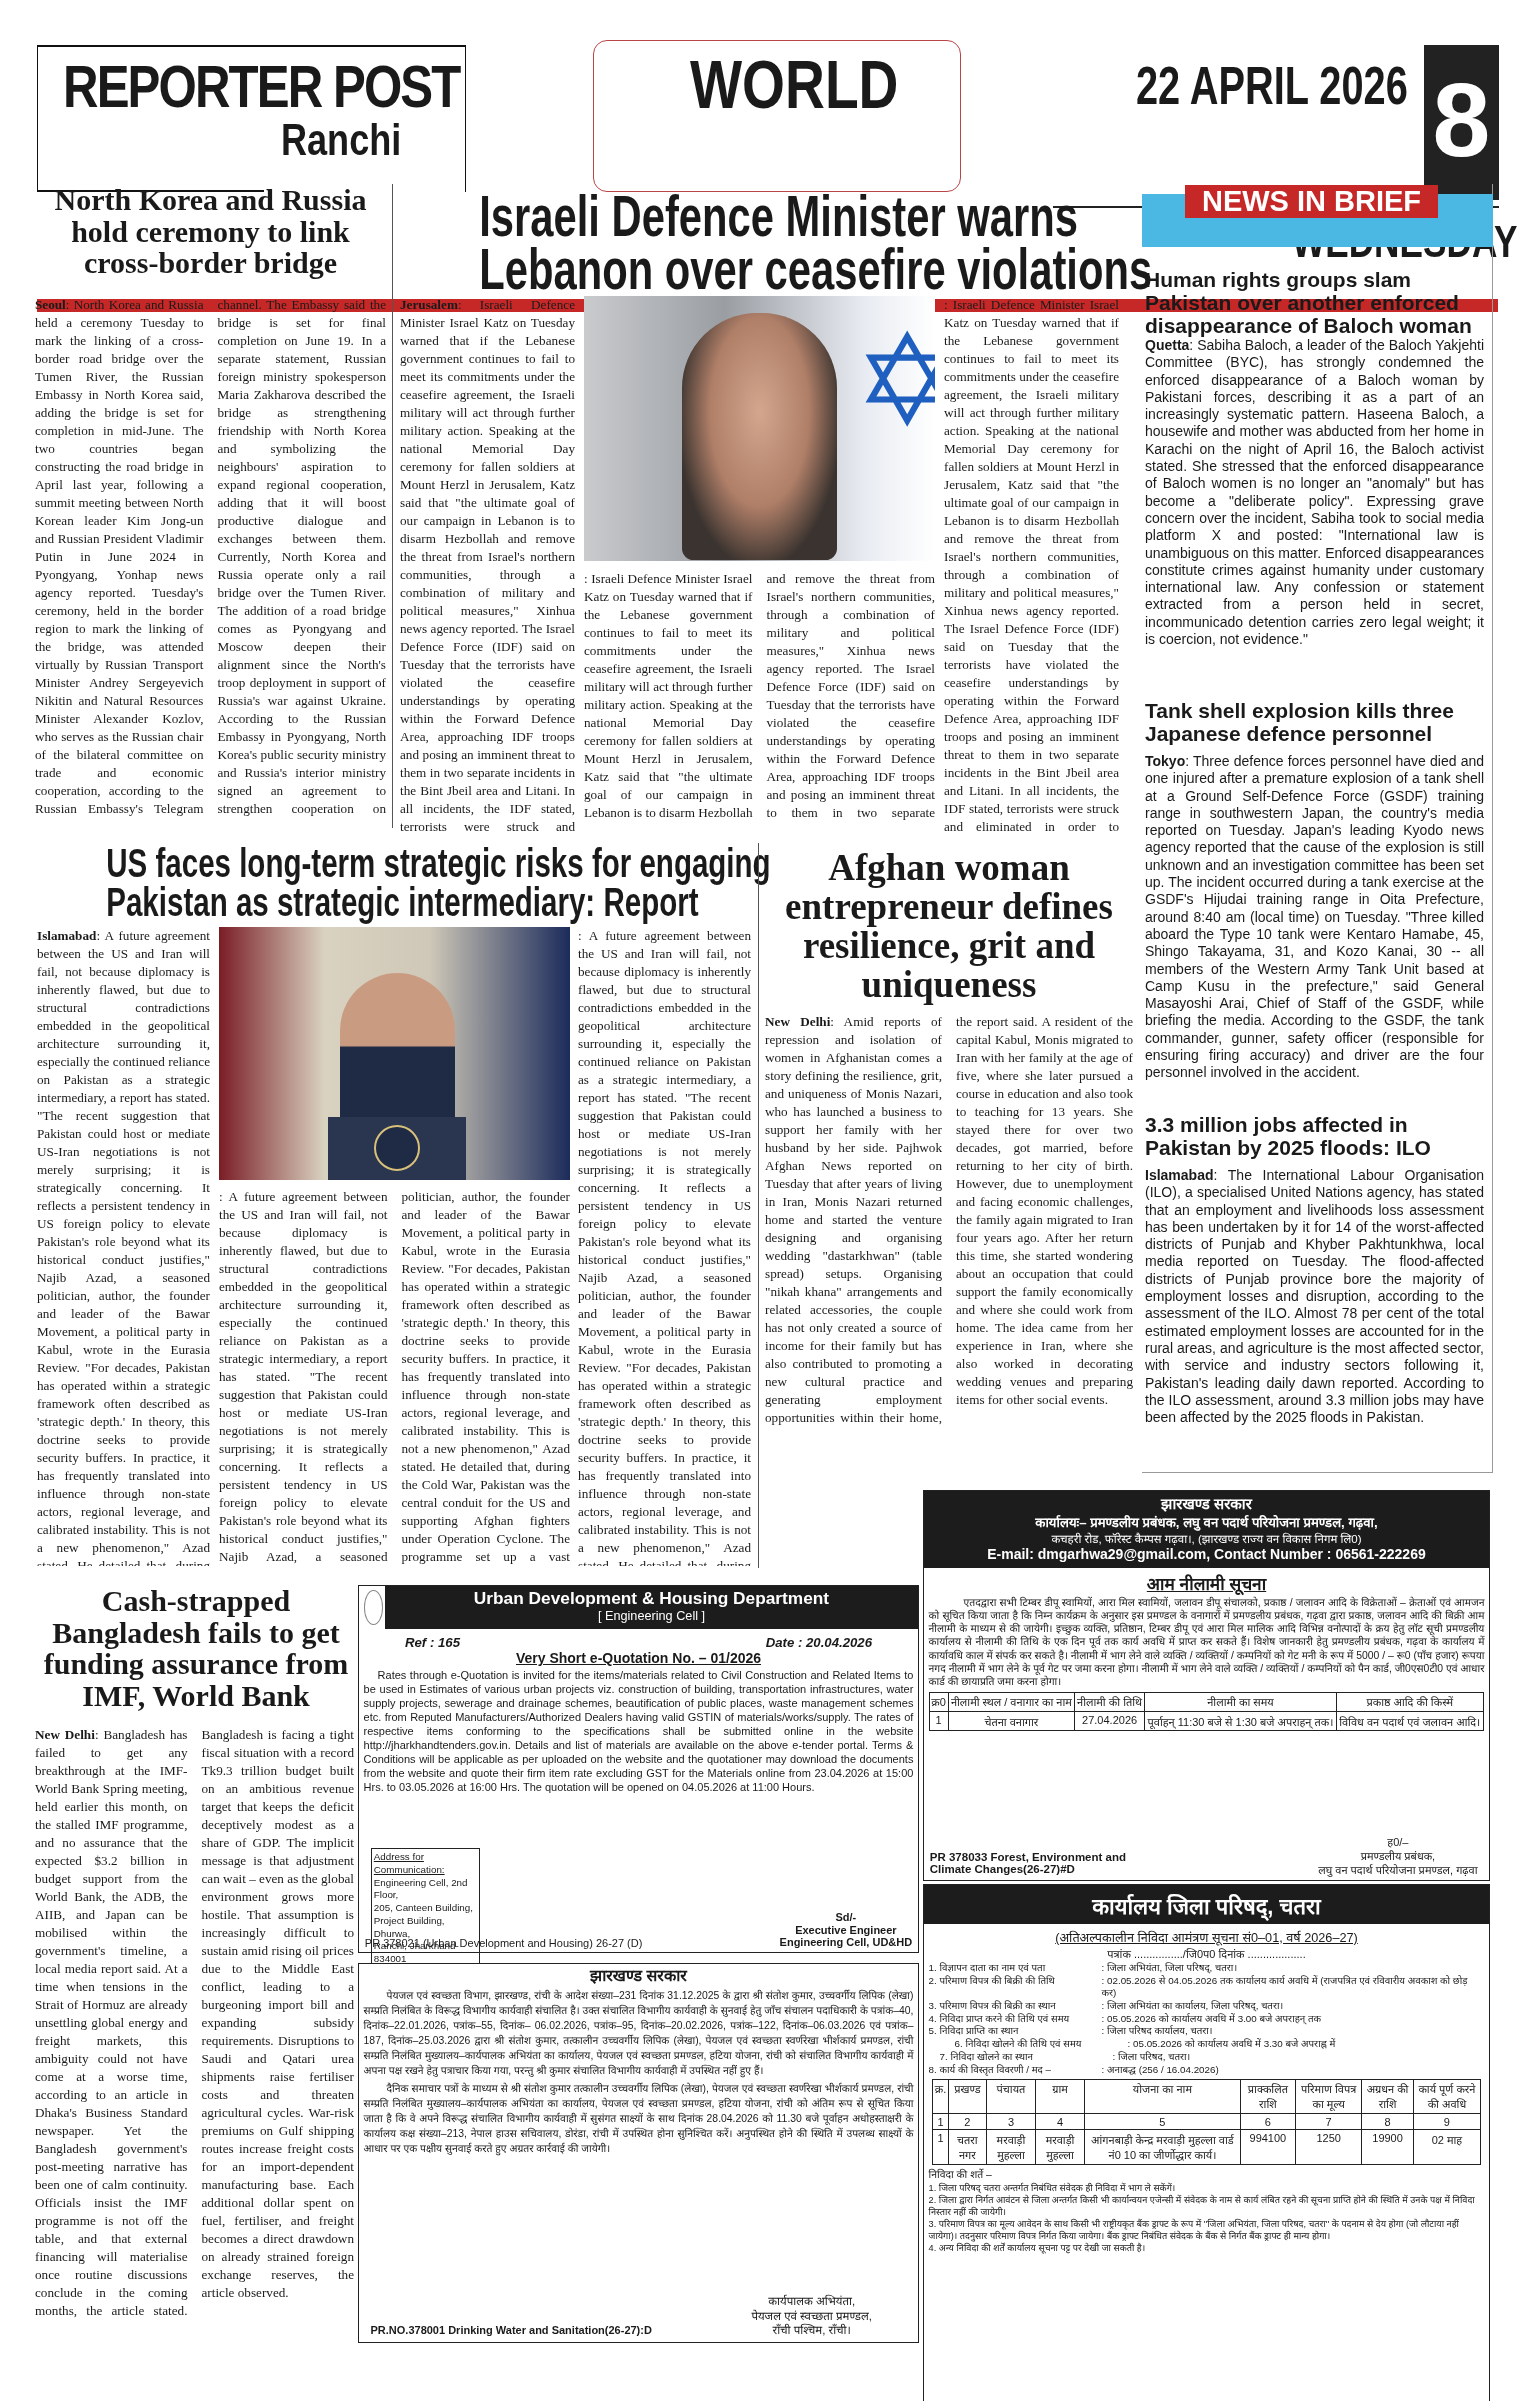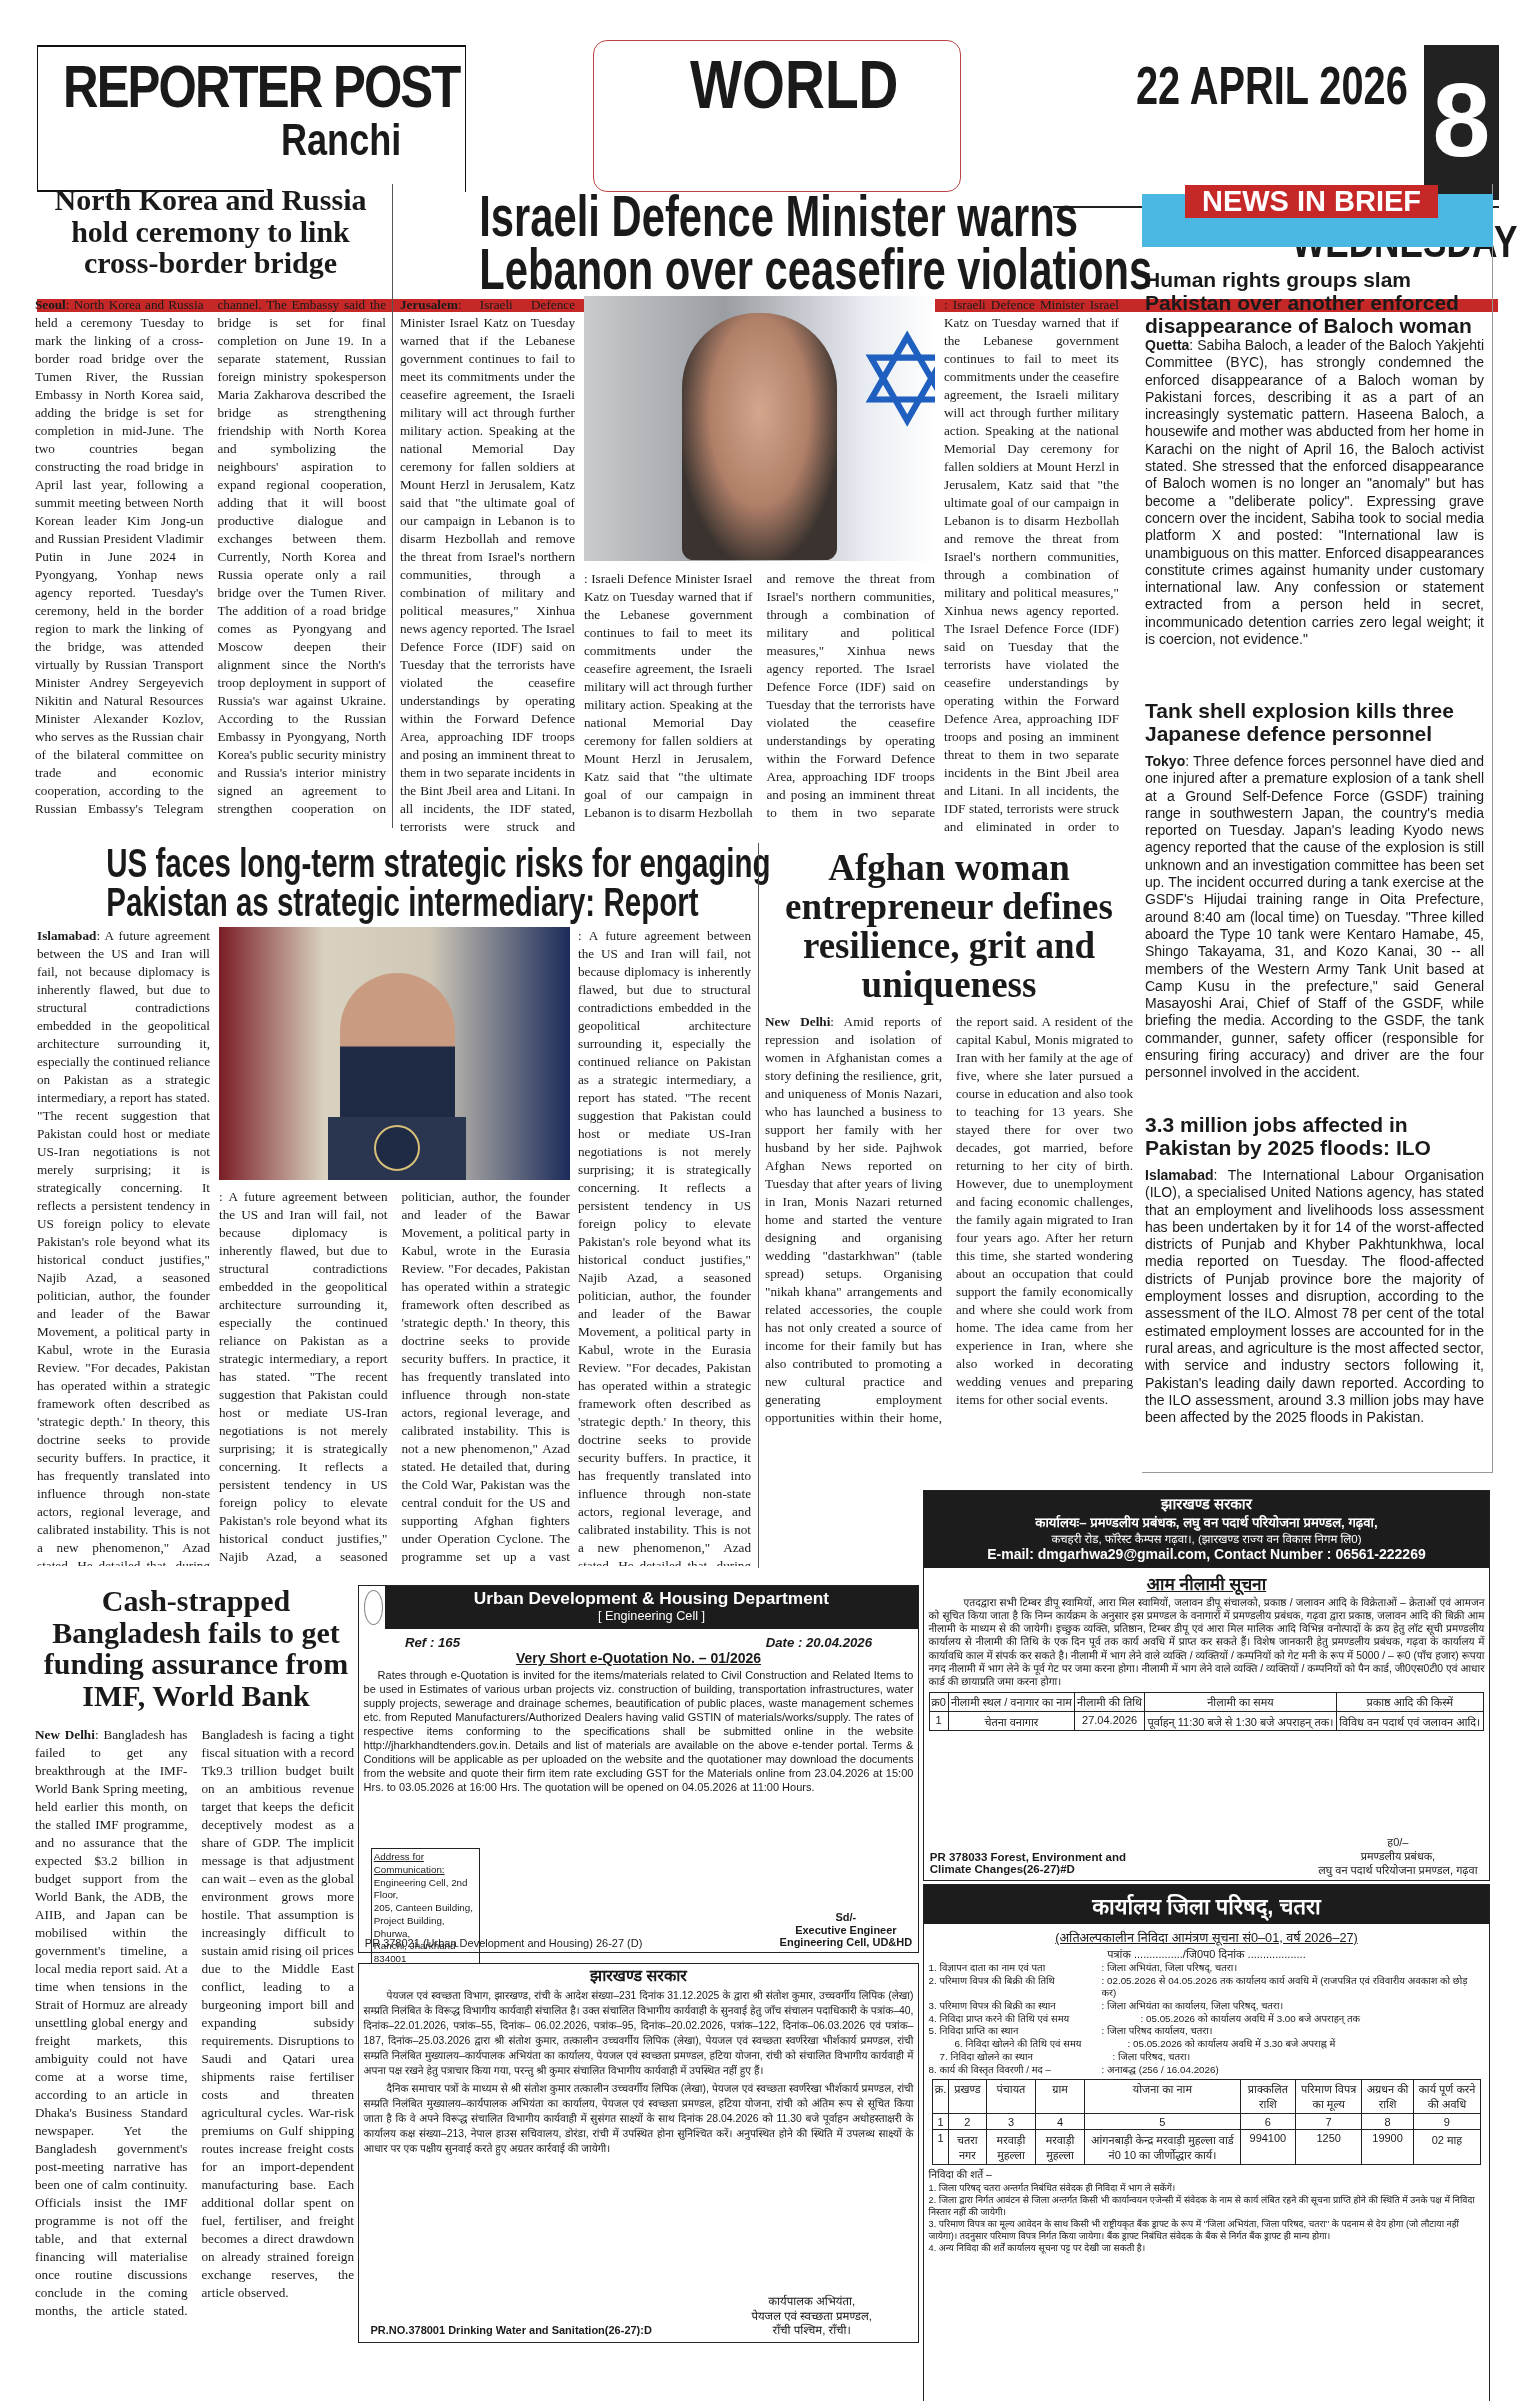--- a/index.html
+++ b/index.html
@@ -183,21 +183,21 @@
         <span>: जिला अभियंता, जिला परिषद्, चतरा।</span>
       </div>
       <div style="display: flex;">
         <span style="width: 173px; flex: 0 0 auto;">2. परिमाण विपत्र की बिक्री की तिथि</span>
         <span>: 02.05.2026 से 04.05.2026 तक कार्यालय कार्य अवधि में (राजपत्रित एवं रविवारीय अवकाश को छोड़ कर)</span>
       </div>
       <div style="display: flex;">
         <span style="width: 173px; flex: 0 0 auto;">3. परिमाण विपत्र की बिक्री का स्थान</span>
         <span>: जिला अभियंता का कार्यालय, जिला परिषद्, चतरा।</span>
       </div>
-      <div style="display: flex; gap: 39px;">
+      <div style="display: flex;">
         <span style="width: 173px; flex: 0 0 auto;">4. निविदा प्राप्त करने की तिथि एवं समय</span>
         <span>: 05.05.2026 को कार्यालय अवधि में 3.00 बजे अपराहन् तक</span>
       </div>
       <div style="display: flex;">
         <span style="width: 173px; flex: 0 0 auto;">5. निविदा प्राप्ति का स्थान</span>
         <span>: जिला परिषद कार्यालय, चतरा।</span>
       </div>
       <div style="display: flex; padding-left: 26px;">
         <span style="width: 173px; flex: 0 0 auto;">6. निविदा खोलने की तिथि एवं समय</span>
         <span>: 05.05.2026 को कार्यालय अवधि में 3.30 बजे अपराह्न में</span>

